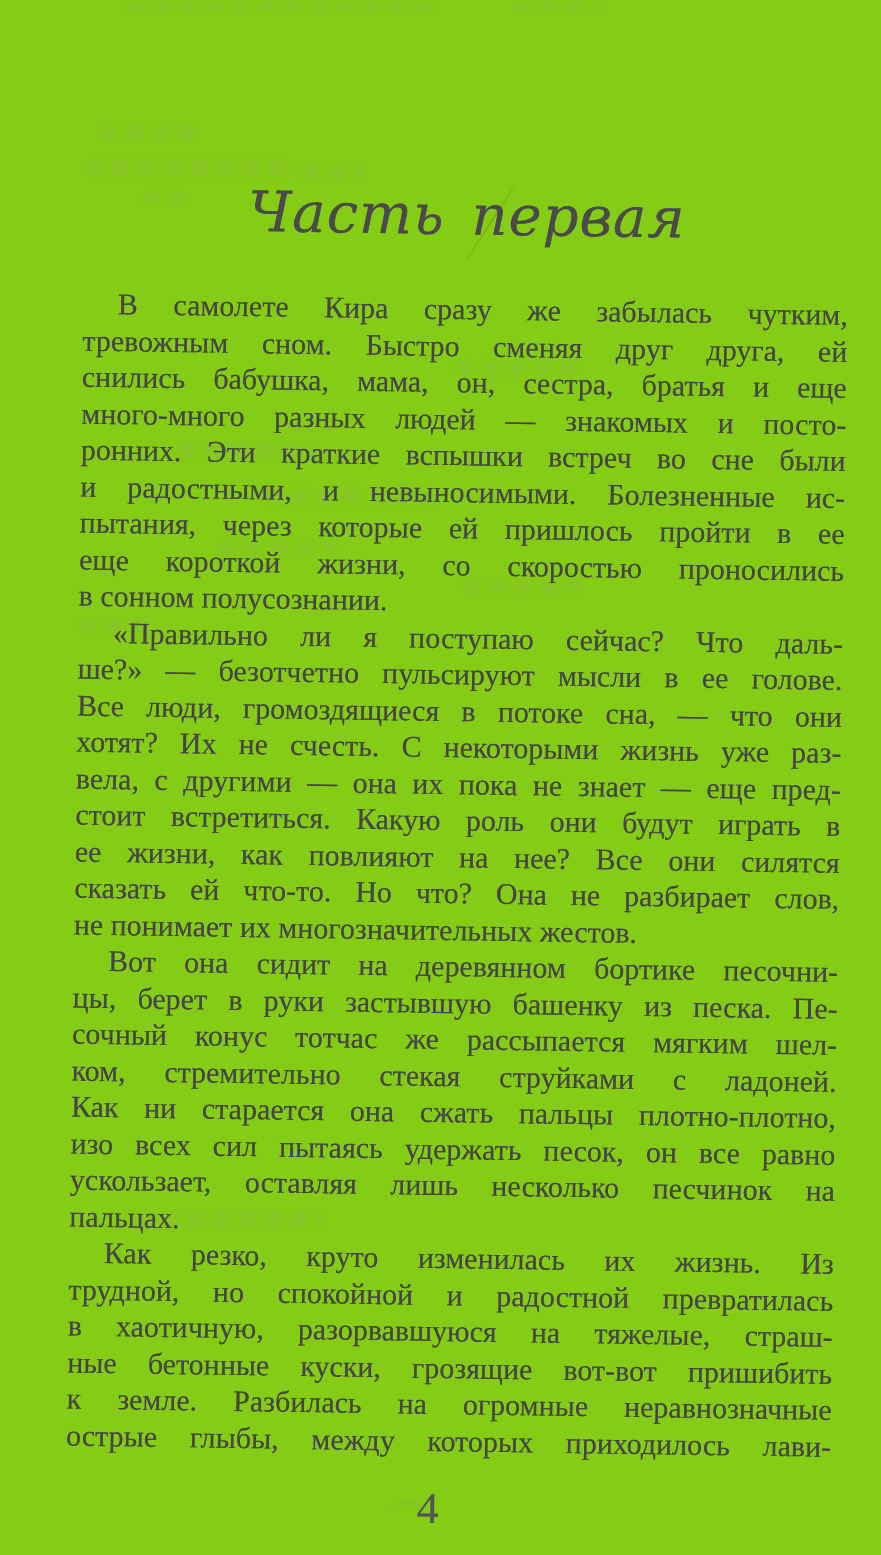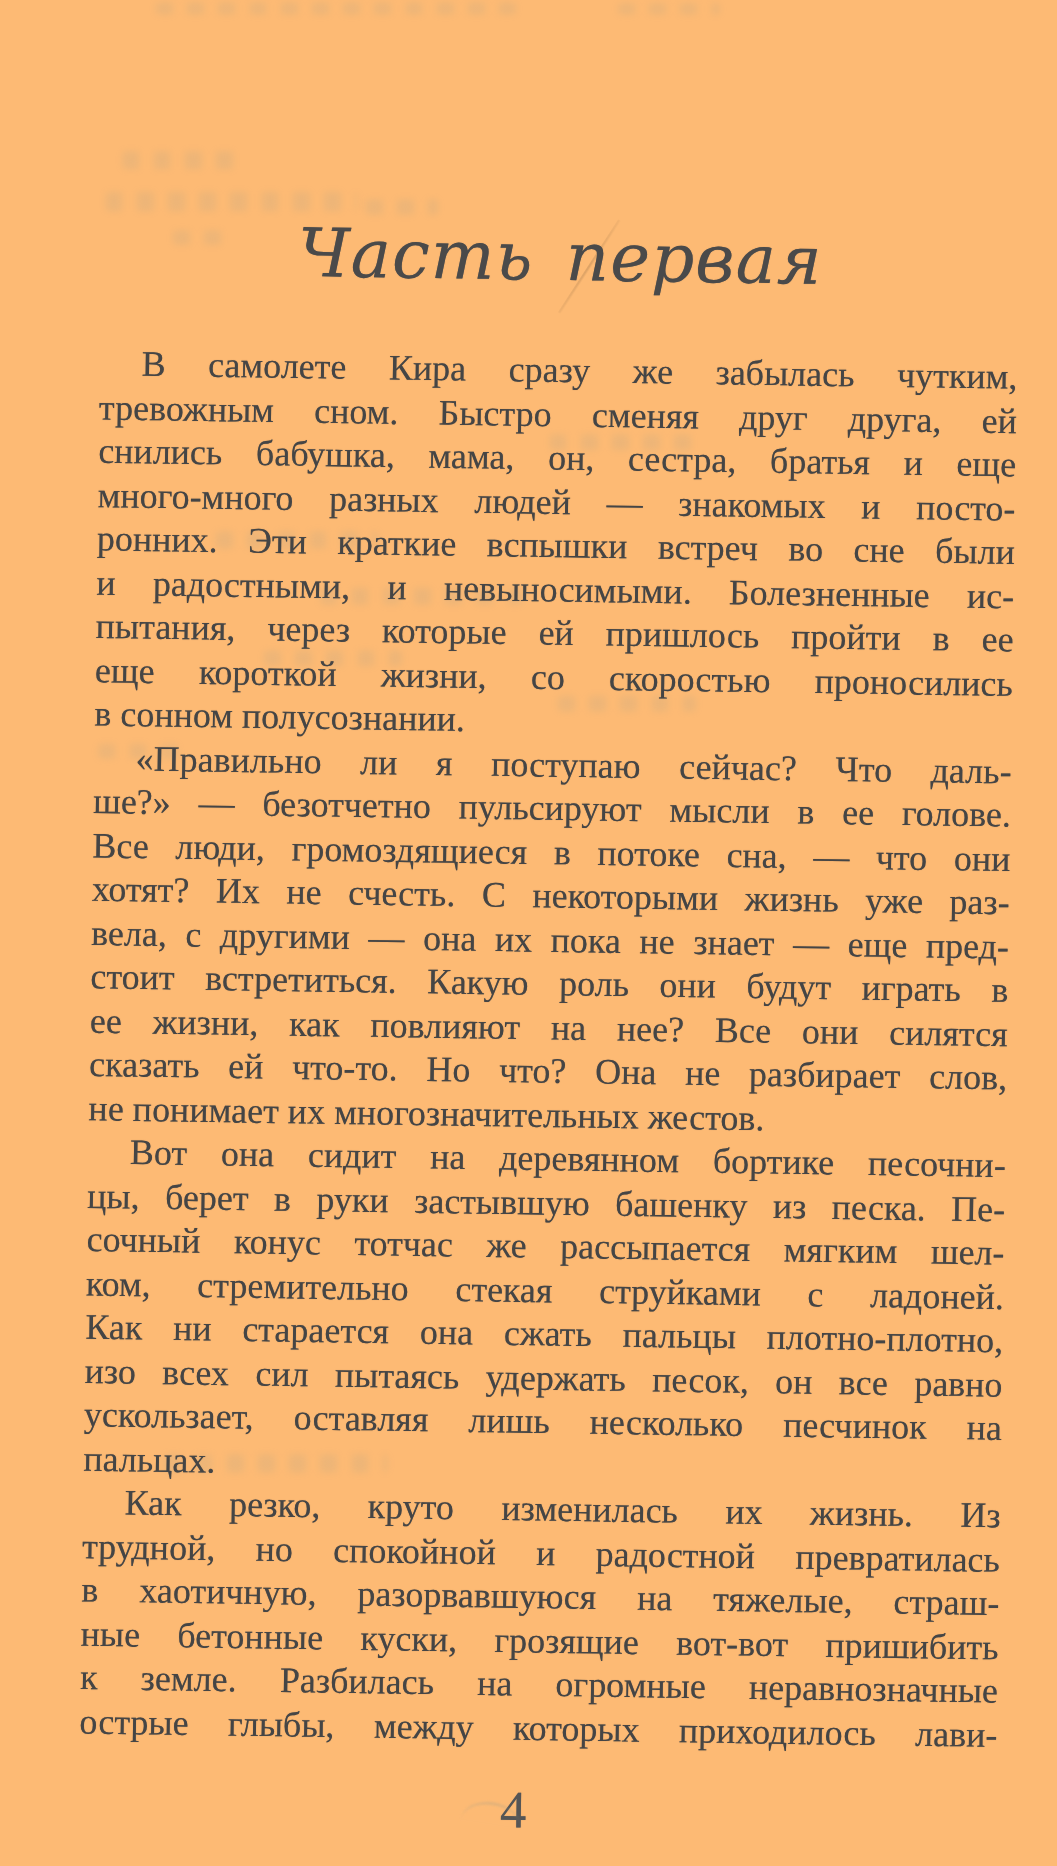--- a/index.html
+++ b/index.html
@@ -1,19 +1,19 @@
 <!DOCTYPE html>
 <html><head>
 <meta charset="utf-8">
 <style>
   html,body{margin:0;padding:0;background:#ffffff;}
   .page{
     position:relative;
     width:881px;height:1555px;
-    background:#fdba74;
+    background:#84cc16;
     overflow:hidden;
     font-family:"Liberation Serif", serif;
   }
   
   .ghost{
     position:absolute;
     height:14px;
     background:repeating-linear-gradient(90deg,
       rgba(150,155,142,0.30) 0 14px, rgba(150,155,142,0) 14px 26px);
     filter:blur(3px);

